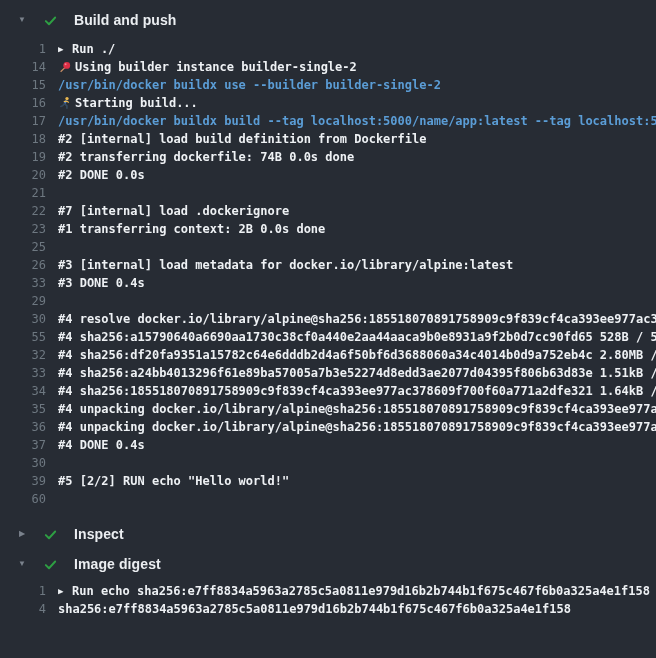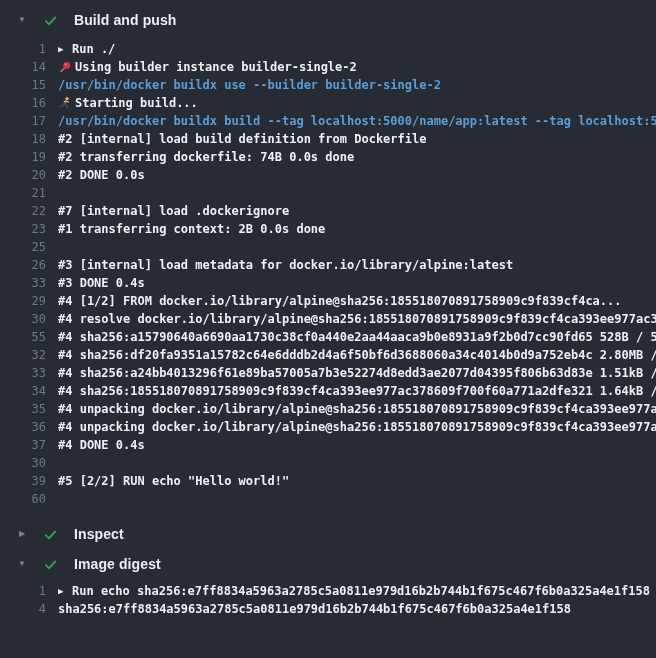--- a/index.html
+++ b/index.html
@@ -102,21 +102,21 @@
         <div class="log-line"><span class="gutter">17</span><span class="content cmd"><span class="txt">/usr/bin/docker buildx build --tag localhost:5000/name/app:latest --tag localhost:50</span></span></div>
         <div class="log-line"><span class="gutter">18</span><span class="content"><span class="txt">#2 [internal] load build definition from Dockerfile</span></span></div>
         <div class="log-line"><span class="gutter">19</span><span class="content"><span class="txt">#2 transferring dockerfile: 74B 0.0s done</span></span></div>
         <div class="log-line"><span class="gutter">20</span><span class="content"><span class="txt">#2 DONE 0.0s</span></span></div>
         <div class="log-line"><span class="gutter">21</span><span class="content"><span class="txt"></span></span></div>
         <div class="log-line"><span class="gutter">22</span><span class="content"><span class="txt">#7 [internal] load .dockerignore</span></span></div>
         <div class="log-line"><span class="gutter">23</span><span class="content"><span class="txt">#1 transferring context: 2B 0.0s done</span></span></div>
         <div class="log-line"><span class="gutter">25</span><span class="content"><span class="txt"></span></span></div>
         <div class="log-line"><span class="gutter">26</span><span class="content"><span class="txt">#3 [internal] load metadata for docker.io/library/alpine:latest</span></span></div>
         <div class="log-line"><span class="gutter">33</span><span class="content"><span class="txt">#3 DONE 0.4s</span></span></div>
-        <div class="log-line"><span class="gutter">29</span><span class="content"><span class="txt">#4 [1/2] FROM docker.io/library/alpine@sha256:185518070891758909c9f839cf4ca...</span></span></div>
+        <div class="log-line"><span class="gutter">29</span></div>
         <div class="log-line"><span class="gutter">30</span><span class="content"><span class="txt">#4 resolve docker.io/library/alpine@sha256:185518070891758909c9f839cf4ca393ee977ac3</span></span></div>
         <div class="log-line"><span class="gutter">55</span><span class="content"><span class="txt">#4 sha256:a15790640a6690aa1730c38cf0a440e2aa44aaca9b0e8931a9f2b0d7cc90fd65 528B / 5</span></span></div>
         <div class="log-line"><span class="gutter">32</span><span class="content"><span class="txt">#4 sha256:df20fa9351a15782c64e6dddb2d4a6f50bf6d3688060a34c4014b0d9a752eb4c 2.80MB /</span></span></div>
         <div class="log-line"><span class="gutter">33</span><span class="content"><span class="txt">#4 sha256:a24bb4013296f61e89ba57005a7b3e52274d8edd3ae2077d04395f806b63d83e 1.51kB /</span></span></div>
         <div class="log-line"><span class="gutter">34</span><span class="content"><span class="txt">#4 sha256:185518070891758909c9f839cf4ca393ee977ac378609f700f60a771a2dfe321 1.64kB /</span></span></div>
         <div class="log-line"><span class="gutter">35</span><span class="content"><span class="txt">#4 unpacking docker.io/library/alpine@sha256:185518070891758909c9f839cf4ca393ee977a</span></span></div>
         <div class="log-line"><span class="gutter">36</span><span class="content"><span class="txt">#4 unpacking docker.io/library/alpine@sha256:185518070891758909c9f839cf4ca393ee977a</span></span></div>
         <div class="log-line"><span class="gutter">37</span><span class="content"><span class="txt">#4 DONE 0.4s</span></span></div>
         <div class="log-line"><span class="gutter">30</span><span class="content"><span class="txt"></span></span></div>
         <div class="log-line"><span class="gutter">39</span><span class="content"><span class="txt">#5 [2/2] RUN echo "Hello world!"</span></span></div>

